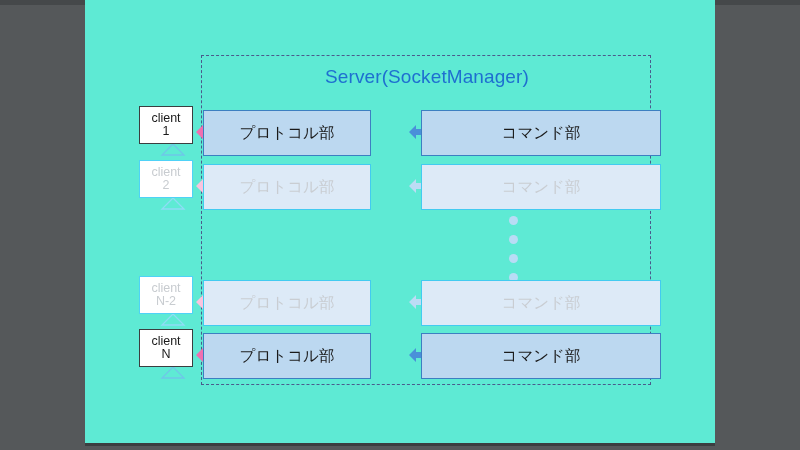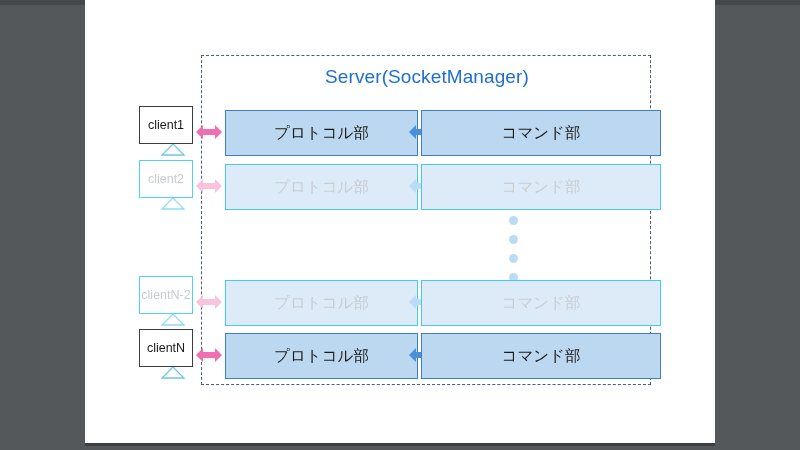--- a/index.html
+++ b/index.html
@@ -11,21 +11,21 @@
   }
 
   
   #top-sliver { position:absolute; left:0; top:0; width:800px; height:5px; background:#45484a; }
   #top-sliver .seg-gray { position:absolute; top:0; height:5px; background:#cfd2d4; }
   #top-sliver .seg-blue { position:absolute; top:0; height:5px; background:#2e5d85; }
 
   
   #page {
     position:absolute; left:85px; top:0px; width:630px; height:446px;
-    background:#ffffff;
+    background:#5eead4;
     border-bottom:3px solid #3b3e40;
   }
 
   
   #server-frame {
     position:absolute; left:116px; top:55px; width:450px; height:330px;
     border:1.6px dashed #4a5b8c;
   }
   #server-title {
     position:absolute; left:0; top:10px; width:450px;
@@ -38,21 +38,21 @@
   .row.r1 { top:110px; }
   .row.r2 { top:164px; }
   .row.r3 { top:280px; }
   .row.r4 { top:333px; }
 
   
   .client { position:absolute; left:54px; top:-4px; width:54px; height:54px; }
   .client .screen {
     position:absolute; left:0; top:0; width:54px; height:38px;
     border:1.5px solid #3b3e40; background:#fff;
-    display:flex; flex-direction:row; align-items:center; justify-content:center;
+    display:flex; flex-direction:column; align-items:center; justify-content:center;
     line-height:1.02;
   }
   .client .screen span { font-size:12.5px; color:#1a1a1a; display:block; }
   .client .stand {
     position:absolute; left:14px; top:38px; width:0; height:0;
     border-left:7px solid transparent; border-right:7px solid transparent;
     border-bottom:10px solid transparent;
   }
   .client .stand svg { position:absolute; left:-14px; top:0; }
   .client.faded .screen { border-color:#4fd2f7; }
@@ -62,21 +62,21 @@
   .arrow { position:absolute; top:11px; width:26px; height:22px; }
   .arrow.pink { left:111px; }
   .arrow.blue { left:324px; }
 
   
   .box {
     position:absolute; height:46px; top:0;
     display:flex; align-items:center; justify-content:center;
     font-size:15.5px;
   }
-  .box.proto { left:140px; width:193px; }
+  .box.proto { left:118px; width:168px; }
   .box.cmd   { left:336px; width:240px; }
   .box.on {
     background:#bcd8f0; border:1.6px solid #3d7fc1; color:#1a1a1a;
   }
   .box.off {
     background:#ddeaf7; border:1.4px solid #42cbf0; color:#c9cdd2;
   }
 
   
   #dots { position:absolute; left:424px; top:216px; width:12px; height:66px; }

